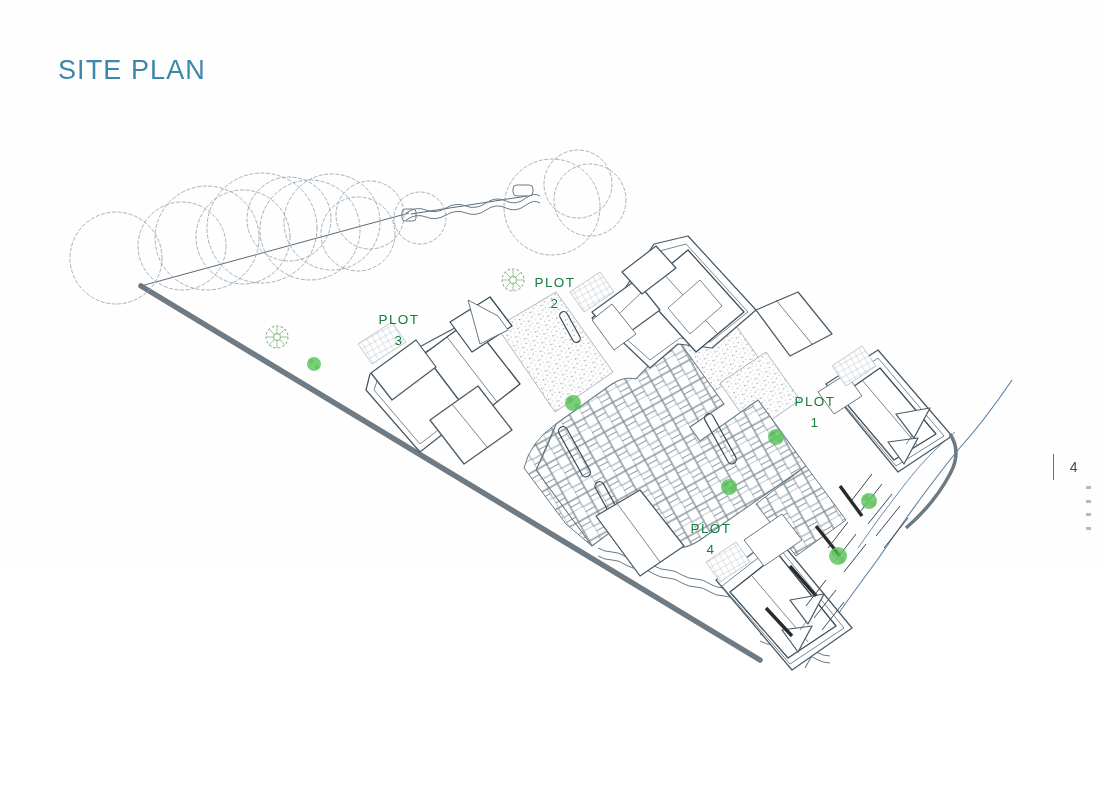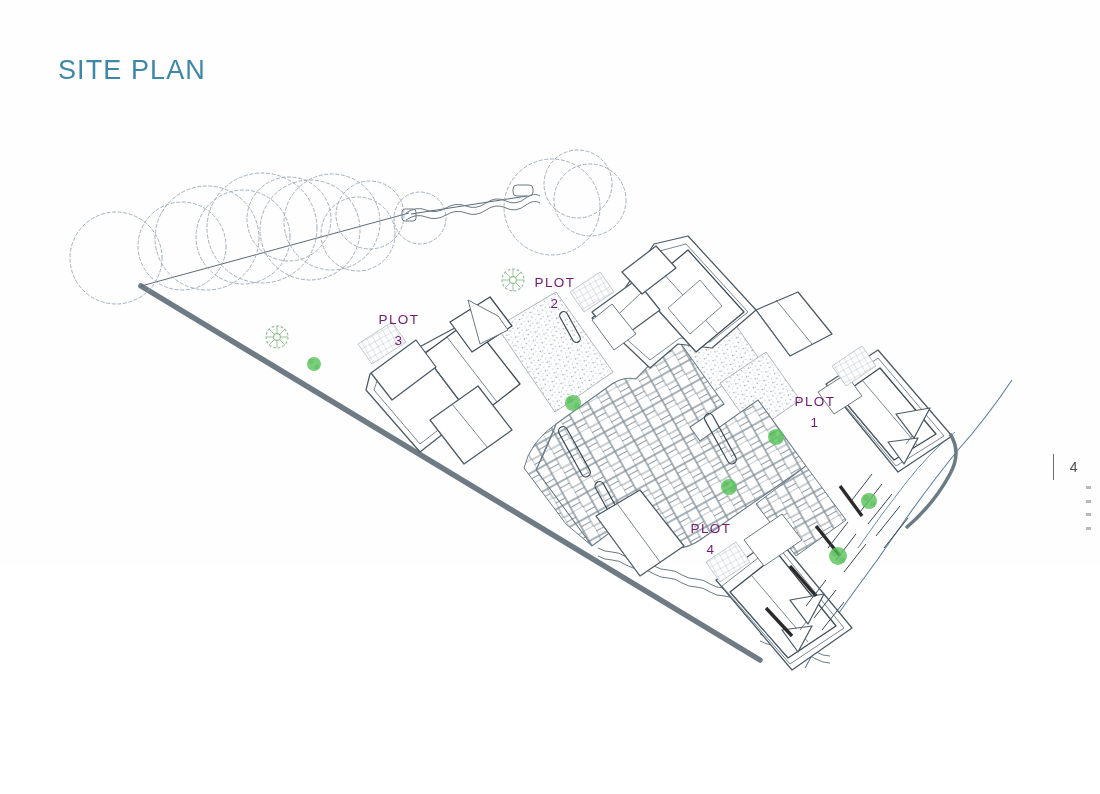--- a/index.html
+++ b/index.html
@@ -40,21 +40,21 @@
     left: 0;
     top: 0;
     width: 1100px;
     height: 794px;
   }
   .plot-label {
     position: absolute;
     font-family: "Liberation Sans", sans-serif;
     font-size: 13.5px;
     letter-spacing: 1.4px;
-    color: #701a75;
+    color: #15803d;
     text-align: center;
     line-height: 1.55;
     white-space: pre-line;
     user-select: none;
   }
   #page-number-group {
     position: absolute;
     right: 22px;
     bottom: 86px;
     display: flex;

